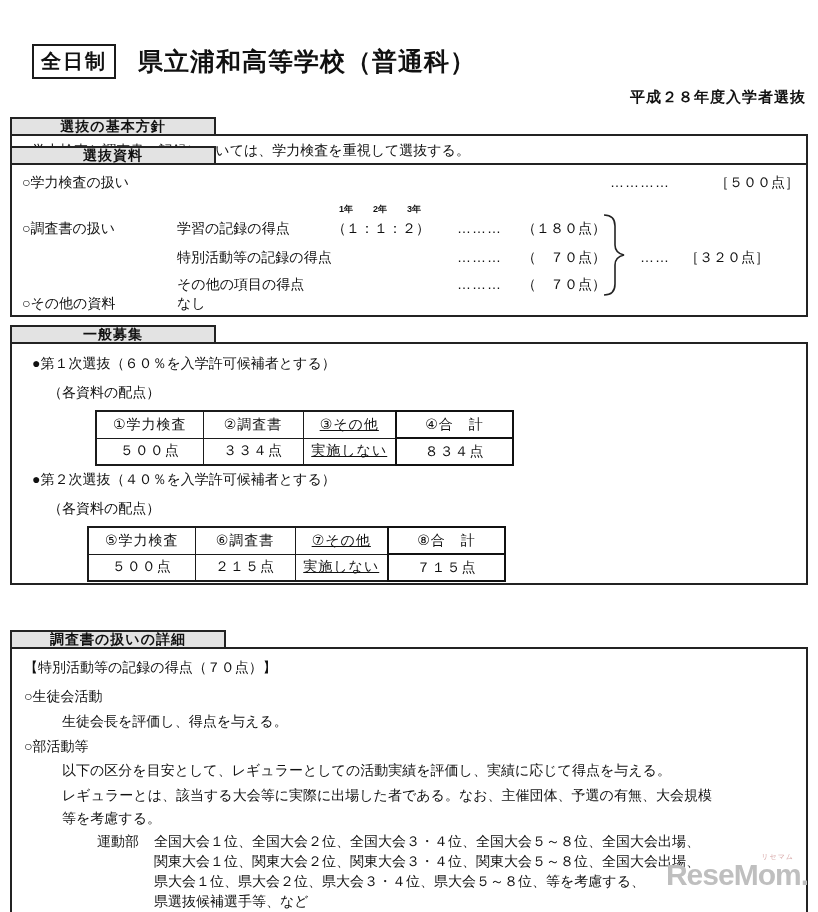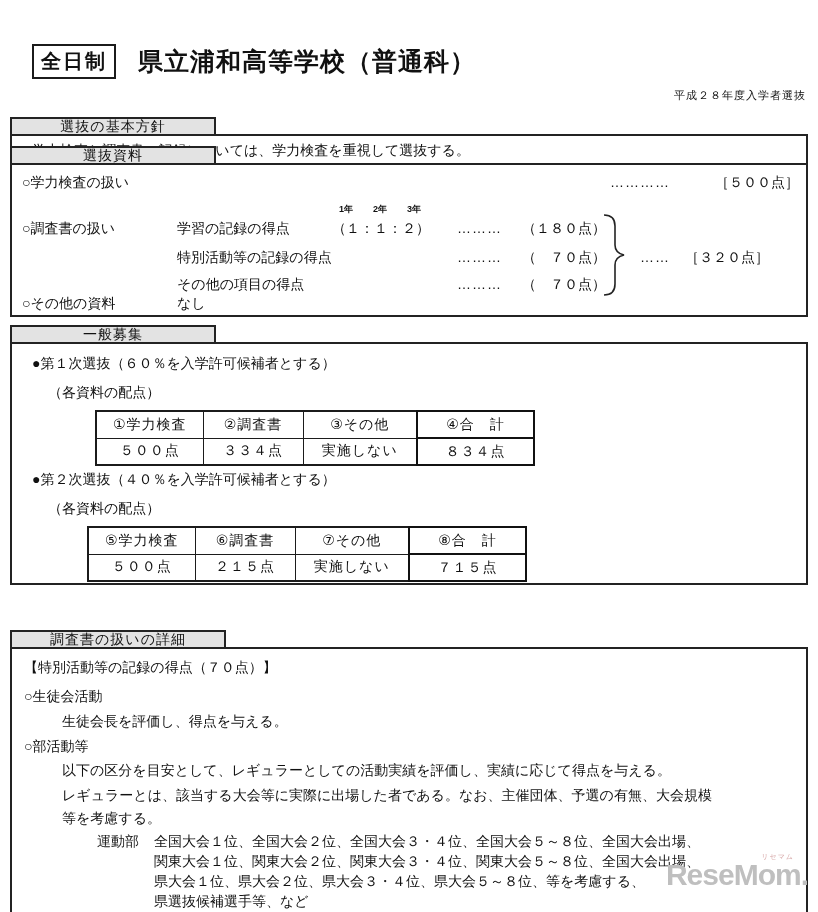--- a/index.html
+++ b/index.html
@@ -4,44 +4,44 @@
 <style>
   * { margin:0; padding:0; box-sizing:border-box; }
   html,body { background:#ffffff; }
   body { font-family:"Liberation Sans","DejaVu Sans",sans-serif; color:#111; }
   .doc { position:relative; width:818px; height:912px; background:#fff; overflow:hidden; }
 
   
   .title-row { position:absolute; left:32px; top:44px; display:flex; align-items:center; }
   .badge { border:2px solid #1b1b1b; padding:2px 7px; font-size:20px; font-weight:bold; letter-spacing:2px; }
   .school { margin-left:22px; font-size:25px; font-weight:bold; letter-spacing:1px; }
-  .year-note { position:absolute; right:12px; top:88px; font-size:11px; font-weight:normal; letter-spacing:1px; }
+  .year-note { position:absolute; right:12px; top:88px; font-size:15px; font-weight:bold; letter-spacing:1px; }
 
   
   .section { position:absolute; left:10px; width:798px; }
   .tab { position:relative; z-index:2; width:206px; height:19px; background:#e3e3e3;
          border:2px solid #232323; display:flex; align-items:center; justify-content:center;
-         font-size:14px; font-weight:normal; letter-spacing:1px; }
+         font-size:14px; font-weight:bold; letter-spacing:1px; }
   .tab.wide { width:216px; }
   .box { position:relative; margin-top:-2px; border:2px solid #232323; background:#fff; }
 
   .abs { position:absolute; font-size:14px; white-space:nowrap; }
   .dots { letter-spacing:1px; }
 
   
   .years { position:absolute; top:38px; left:327px; font-size:9px; font-weight:bold; }
   .years span { margin-right:20px; }
 
   
   .score-table { border-collapse:collapse; border:2px solid #1b1b1b; }
   .score-table td { border:1.5px solid #1b1b1b; text-align:center; vertical-align:middle;
                     font-size:14px; height:27px; letter-spacing:1px; }
   .score-table td.c1 { width:107px; }
   .score-table td.c2 { width:100px; }
-  .score-table td.c3 { width:114px; }
+  .score-table td.c3 { width:93px;text-decoration:underline; }
   .score-table td.c4 { width:117px; }
   .score-table td.thick { border:2.5px solid #111; }
 
   
   .watermark { position:absolute; right:10px; top:858px; color:#bfbfbf; }
   .watermark .logo { font-size:30px; font-weight:bold; letter-spacing:-1px; }
   .watermark .ruby { position:absolute; top:-6px; right:14px; font-size:7px; color:#d8aaaa; letter-spacing:1px; }
 </style>
 </head>
 <body>

